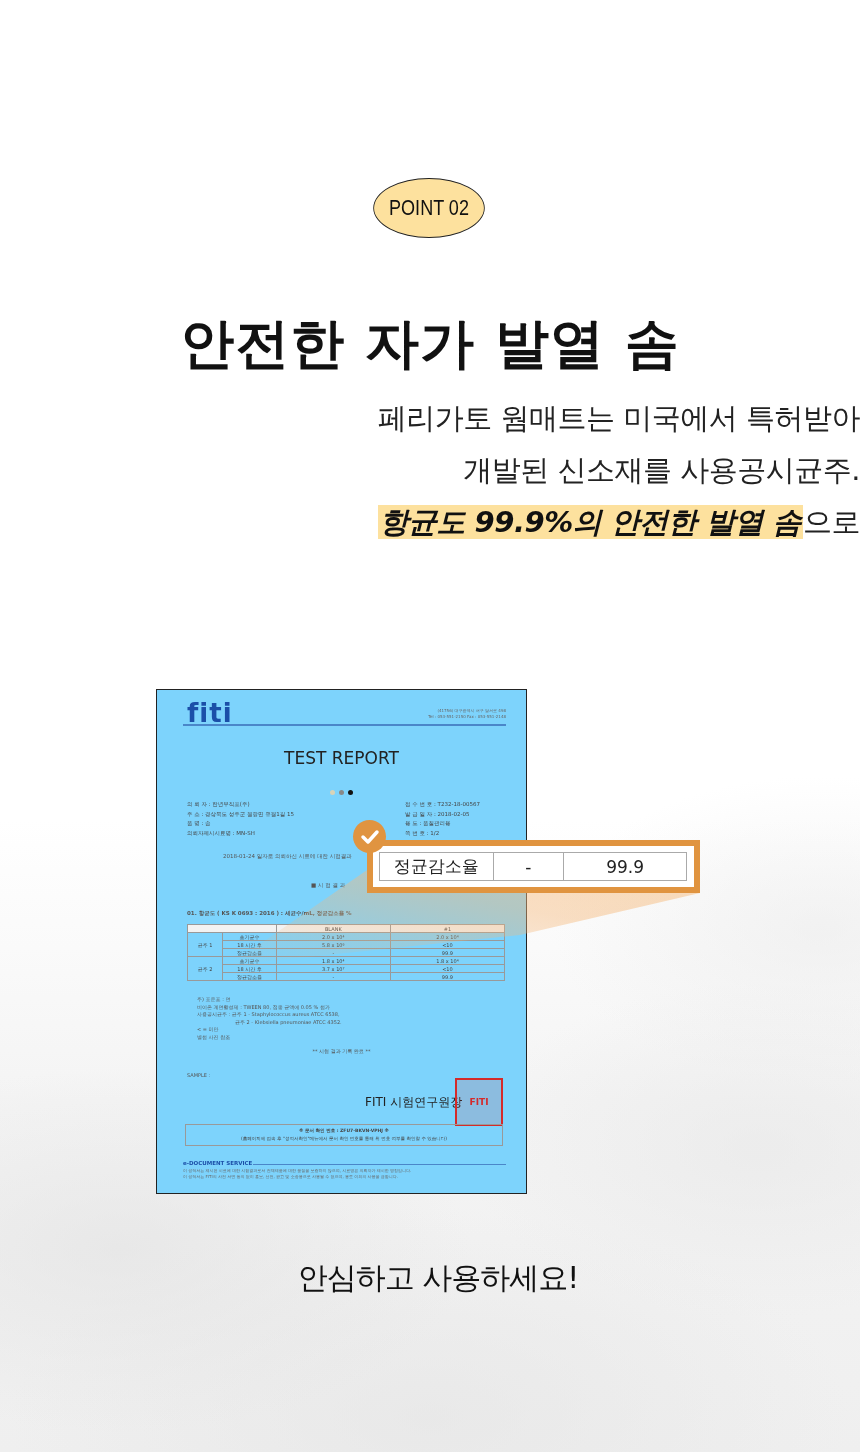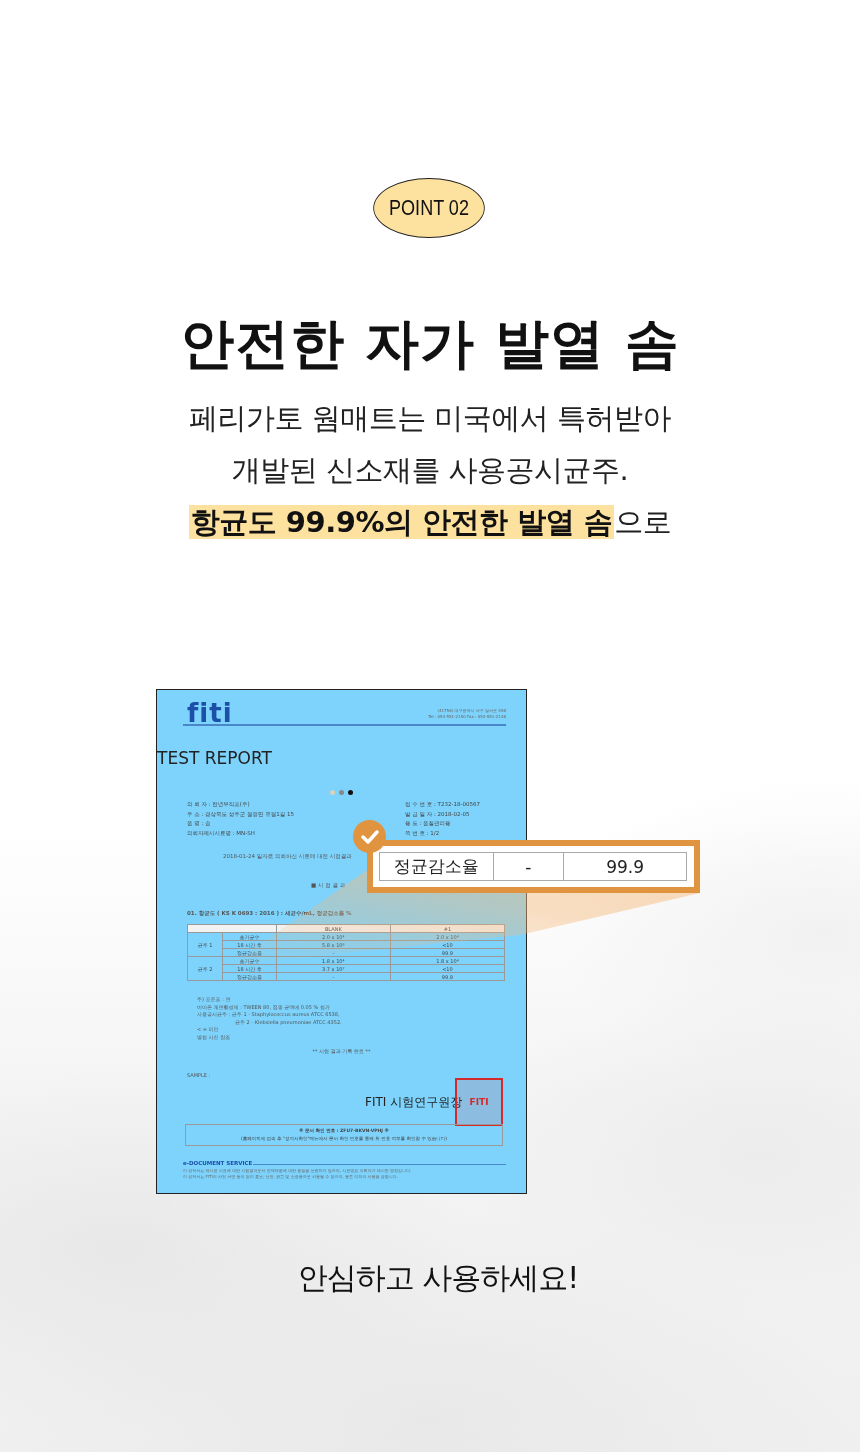--- a/index.html
+++ b/index.html
@@ -13,30 +13,30 @@
       radial-gradient(ellipse 600px 300px at 430px 1420px, rgba(228,228,228,.6), transparent 70%),
       radial-gradient(ellipse 380px 220px at 820px 930px, rgba(232,232,232,.5), transparent 70%),
       linear-gradient(#ffffff 0px,#ffffff 820px,#f4f4f4 1100px,#efefef 1452px);}
   .badge{position:absolute;left:361px;top:178px;width:136px;height:60px;border-radius:50%;
     background:#fde19e;border:1.5px solid #222;box-sizing:border-box;
     display:flex;align-items:center;justify-content:center;
     font-family:"Liberation Sans Narrow","Liberation Sans",sans-serif;font-size:22px;
     letter-spacing:0px;transform:scaleX(.82);color:#111;}
   .title{position:absolute;left:0;top:268px;width:860px;text-align:center;
     font-size:54px;font-weight:bold;letter-spacing:1px;color:#111;margin-top:40px;}
-  .desc{position:absolute;left:0;top:392px;width:860px;text-align:center;
+  .desc{position:absolute;left:0;top:392px;width:860px;text-align:right;
     font-size:29px;line-height:52px;color:#222;letter-spacing:-0.5px;}
   .desc .line{display:block;height:52px;}
-  .hl{background:#fde19e;font-weight:bold;color:#111;padding:0 2px;}
+  .hl{background:#fde19e;font-weight:bold;color:#111;padding:0 2px;font-style:italic;}
   .doc{position:absolute;left:156px;top:689px;width:371px;height:505px;background:#7dd3fc;
     border:1px solid #222;box-sizing:border-box;overflow:hidden;}
   .doc .logo{position:absolute;left:30px;top:8px;font-size:26px;font-weight:bold;color:#1b4fa8;letter-spacing:1px;}
   .doc .addr{position:absolute;right:20px;top:18px;font-size:4px;color:#666;line-height:6px;text-align:right;}
   .doc .rule{position:absolute;left:26px;right:20px;top:34px;height:2px;background:#4a86c9;}
-  .doc .rt{position:absolute;left:0;width:100%;top:58px;font-size:17px;color:#222;}
+  .doc .rt{position:absolute;left:0;width:100%;top:58px;text-align:center;font-size:17px;color:#222;}
   .dots{position:absolute;left:0;width:100%;top:90px;text-align:center;}
   .dots span{display:inline-block;width:5px;height:5px;border-radius:50%;margin:0 2px;}
   .meta{position:absolute;font-size:5.5px;color:#444;line-height:9.5px;}
   .sub{position:absolute;font-size:5.5px;color:#555;}
   .tbl{position:absolute;left:30px;top:234px;width:318px;border-collapse:collapse;font-size:5px;color:#444;}
   .tbl td{border:1px solid #999;height:7px;padding:0 2px;text-align:center;}
   .tbl tr.hd td{background:#f2f2f2;}
   .notes{position:absolute;left:40px;top:306px;font-size:5px;color:#555;line-height:7.5px;}
   .foot{position:absolute;left:0;width:100%;top:358px;text-align:center;font-size:5px;color:#555;}
   .sample{position:absolute;left:30px;top:382px;font-size:5px;color:#555;}

